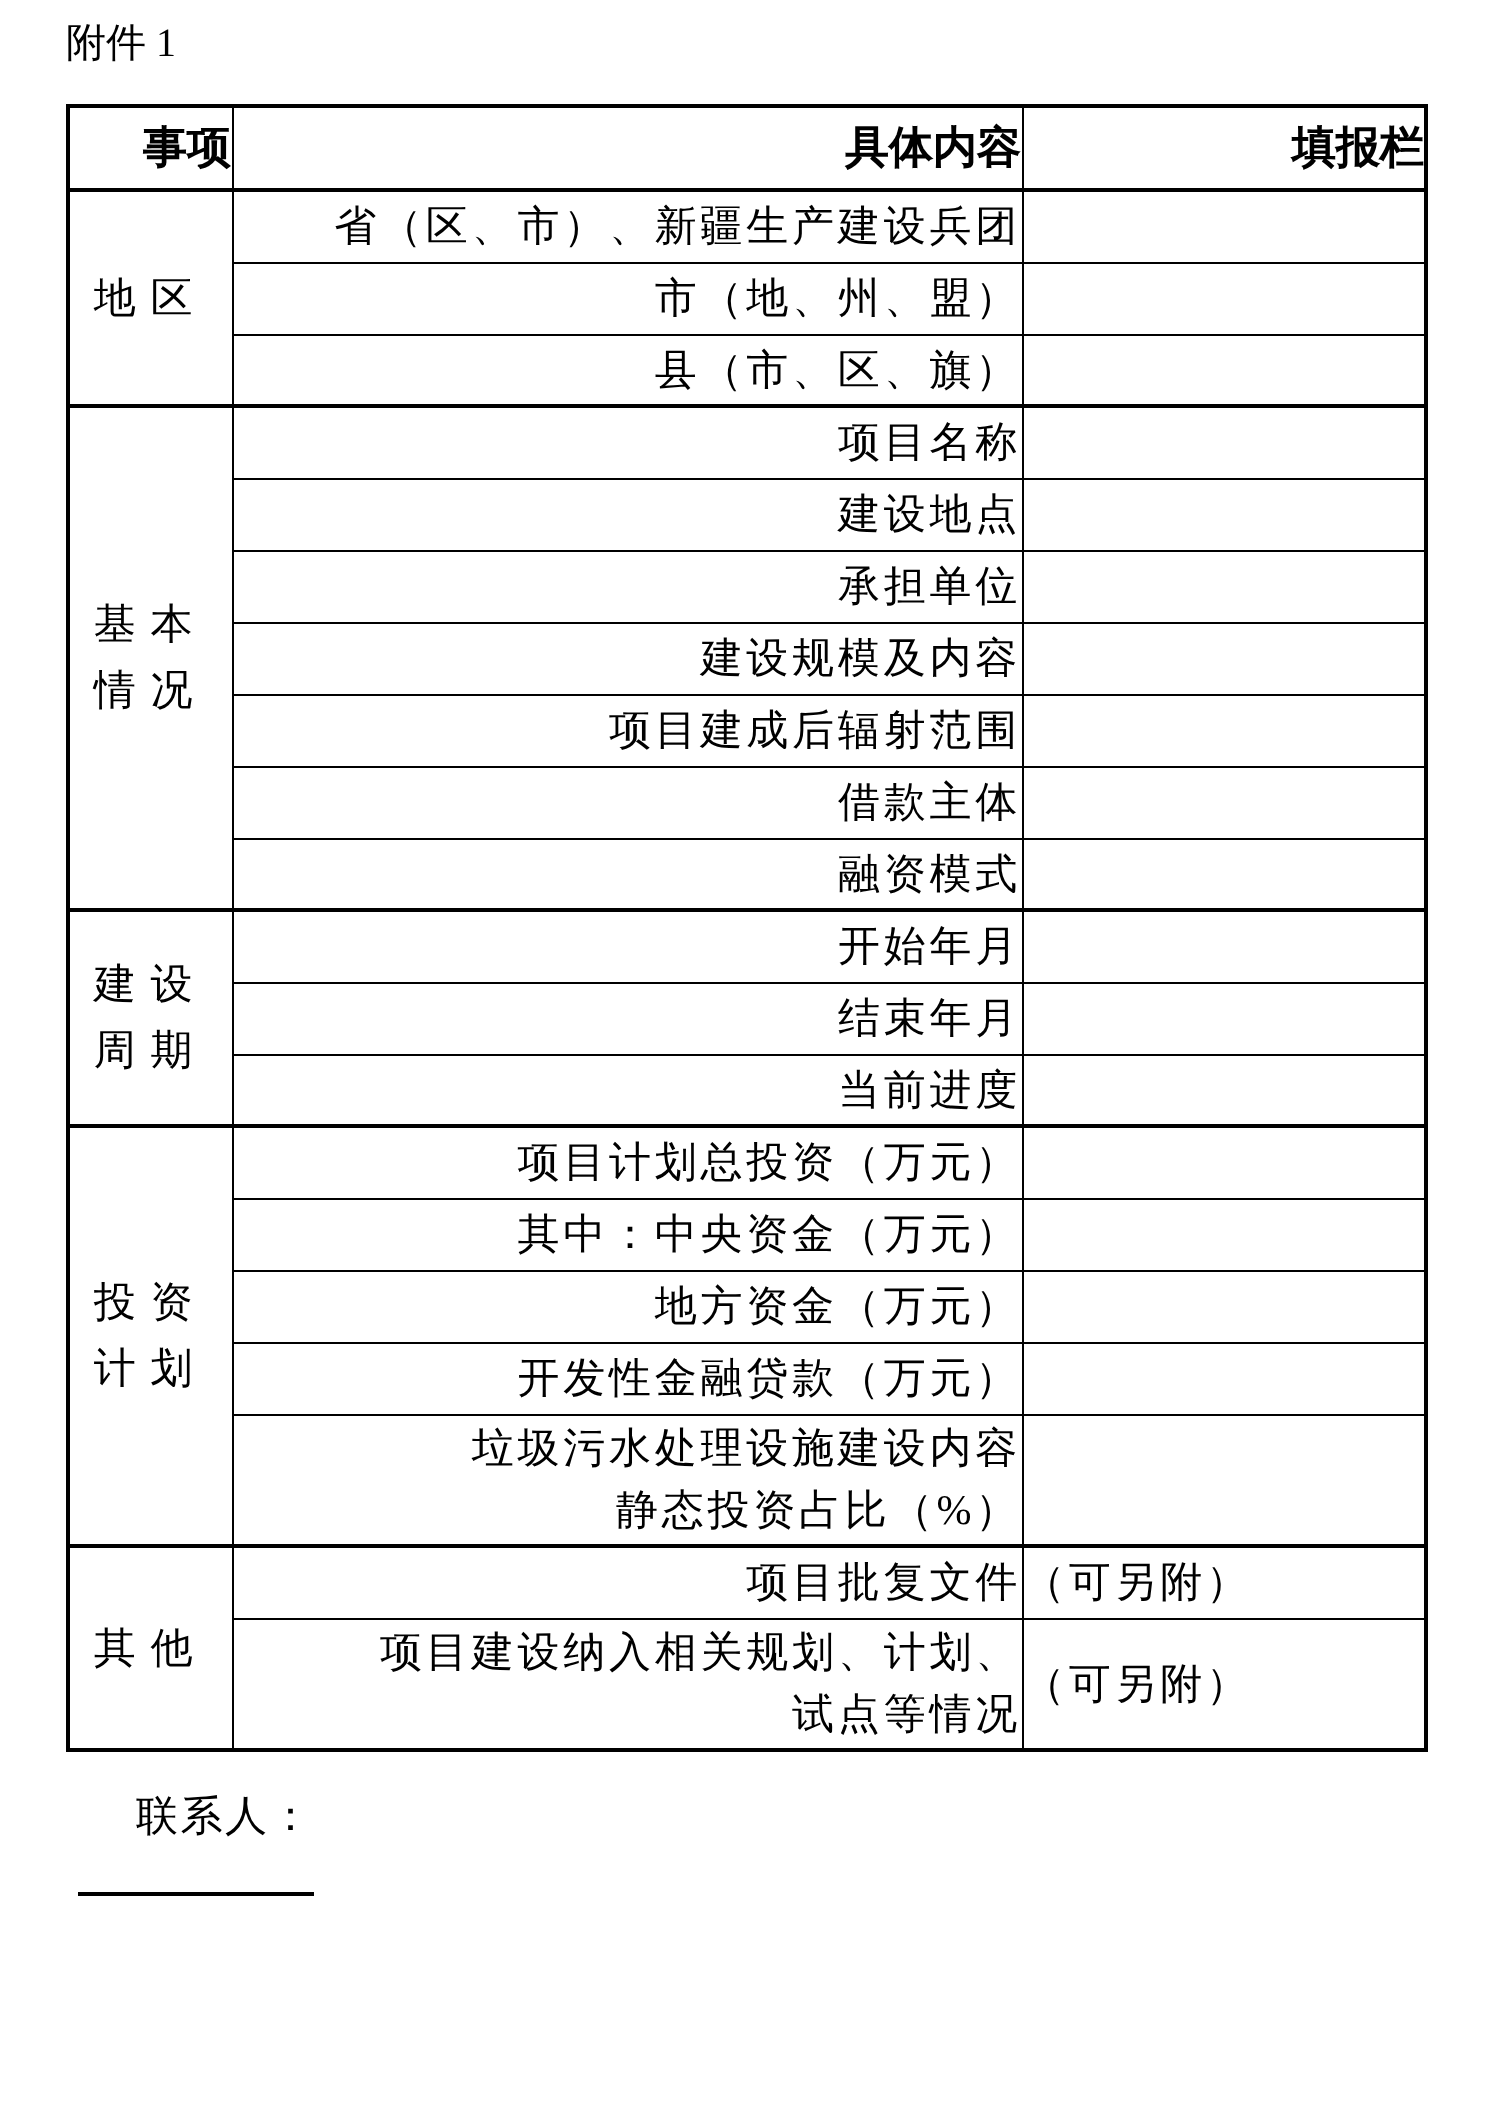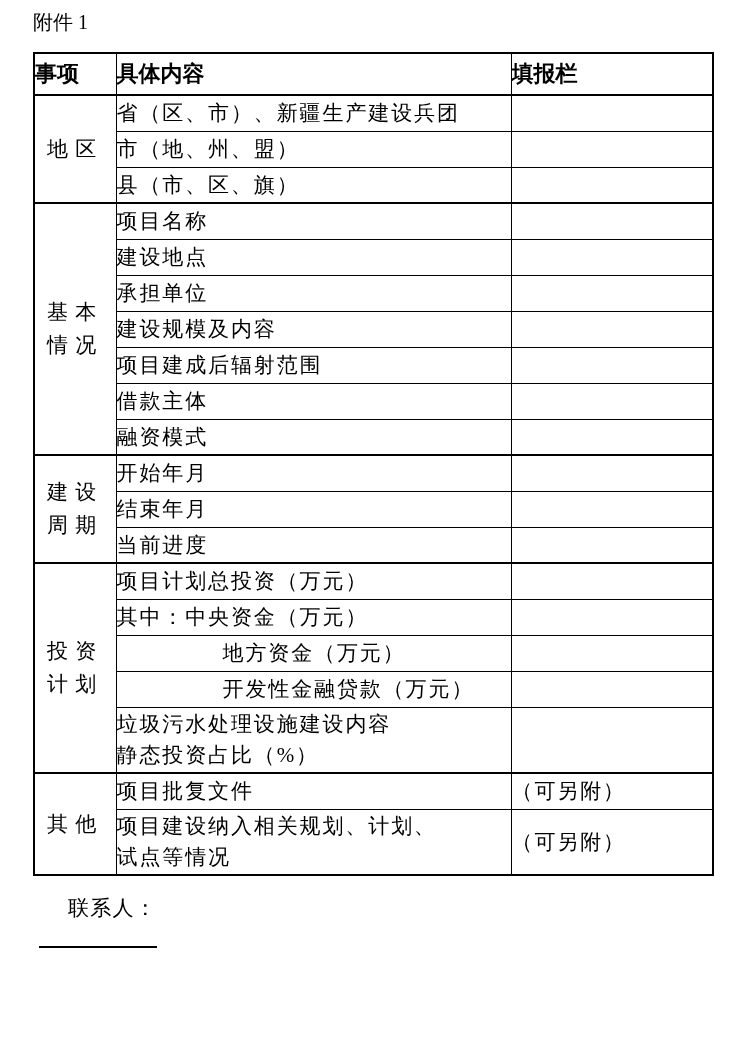--- a/index.html
+++ b/index.html
@@ -48,35 +48,35 @@
     overflow: hidden;
   }
   table.app-table {
     border: 2px solid #000000;
   }
   tr.header-row th {
     height: 40px;
     font-family: "Liberation Sans", "DejaVu Sans", sans-serif;
     font-weight: bold;
     font-size: 22px;
-    text-align: left;
+    text-align: right;
     border-bottom: 2px solid #000000;
   }
   tr.body-row { height: 36px; }
   tr.body-row.tall { height: 66px; }
   tr.section-start td { border-top: 2px solid #000000; }
   td.section-cell {
     text-align: center;
     font-size: 21px;
     letter-spacing: 0.35em;
     line-height: 1.55;
   }
   td.content-cell {
     font-size: 21px;
-    text-align: left;
+    text-align: right;
     padding-left: 9px;
     letter-spacing: 0.09em;
     line-height: 1.45;
   }
   td.content-cell.indent { padding-left: 106px; }
   td.fill-cell {
     font-size: 21px;
     text-align: left;
     letter-spacing: 0.09em;
     margin-top: 41px;

